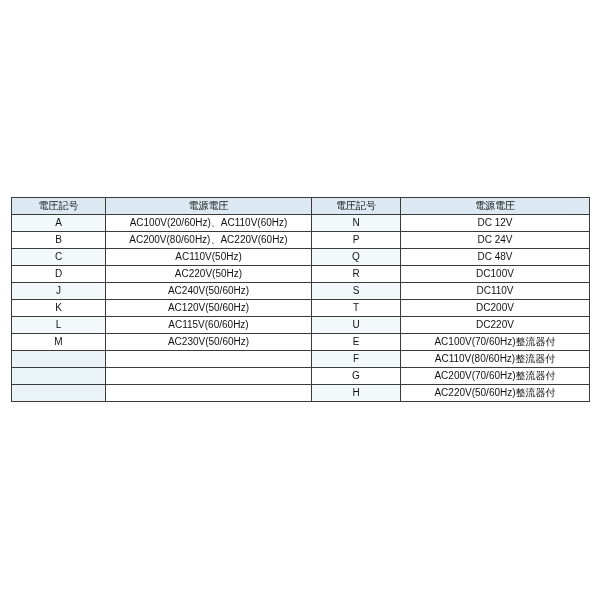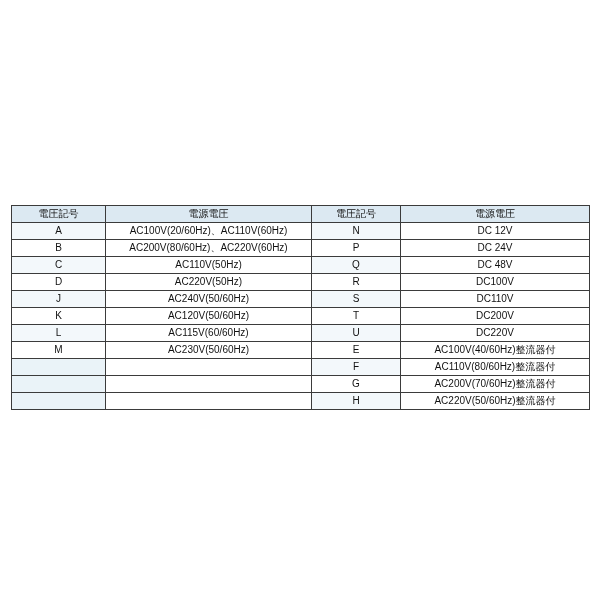--- a/index.html
+++ b/index.html
@@ -14,21 +14,21 @@
     overflow: hidden;
   }
   .page {
     position: relative;
     width: 600px;
     height: 600px;
   }
   .table-wrap {
     position: absolute;
     left: 11px;
-    top: 205px;
+    top: 197px;
     width: 578px;
   }
   table.spec {
     border-collapse: collapse;
     table-layout: fixed;
     width: 578px;
     background: #ffffff;
   }
   table.spec col.c1 { width: 94px; }
   table.spec col.c2 { width: 206px; }
@@ -130,21 +130,21 @@
         <tr>
           <td class="code">L</td>
           <td>AC115V(60/60Hz)</td>
           <td class="code">U</td>
           <td>DC220V</td>
         </tr>
         <tr>
           <td class="code">M</td>
           <td>AC230V(50/60Hz)</td>
           <td class="code">E</td>
-          <td>AC100V(40/60Hz)整流器付</td>
+          <td>AC100V(70/60Hz)整流器付</td>
         </tr>
         <tr>
           <td class="code tint"></td>
           <td class="empty"></td>
           <td class="code">F</td>
           <td>AC110V(80/60Hz)整流器付</td>
         </tr>
         <tr>
           <td class="code tint"></td>
           <td class="empty"></td>

